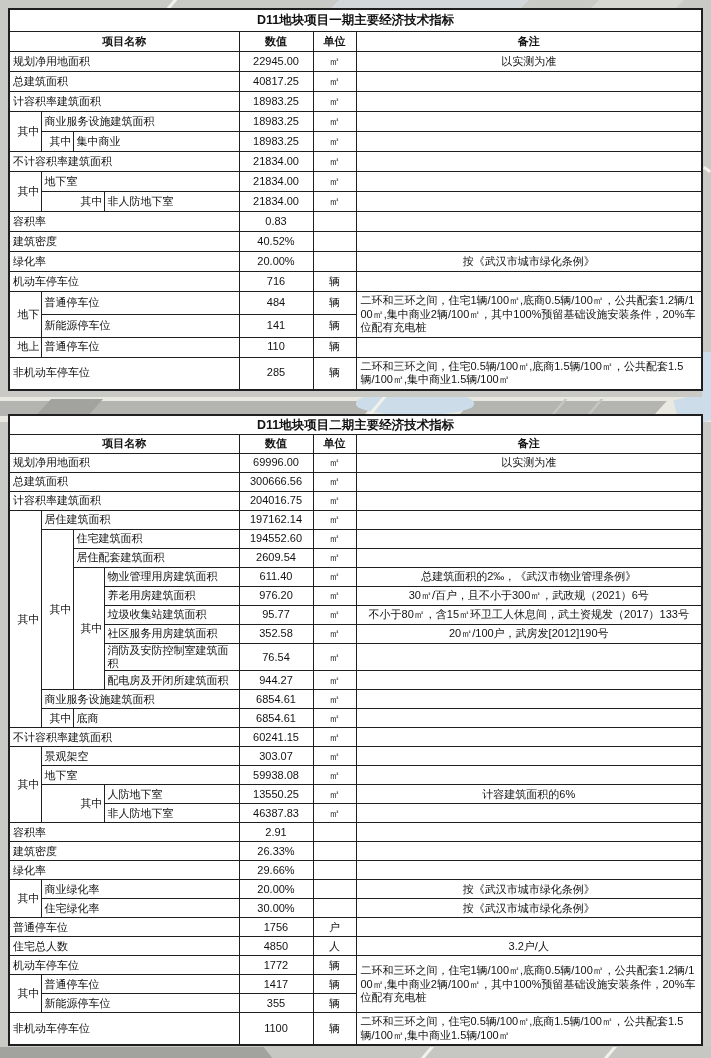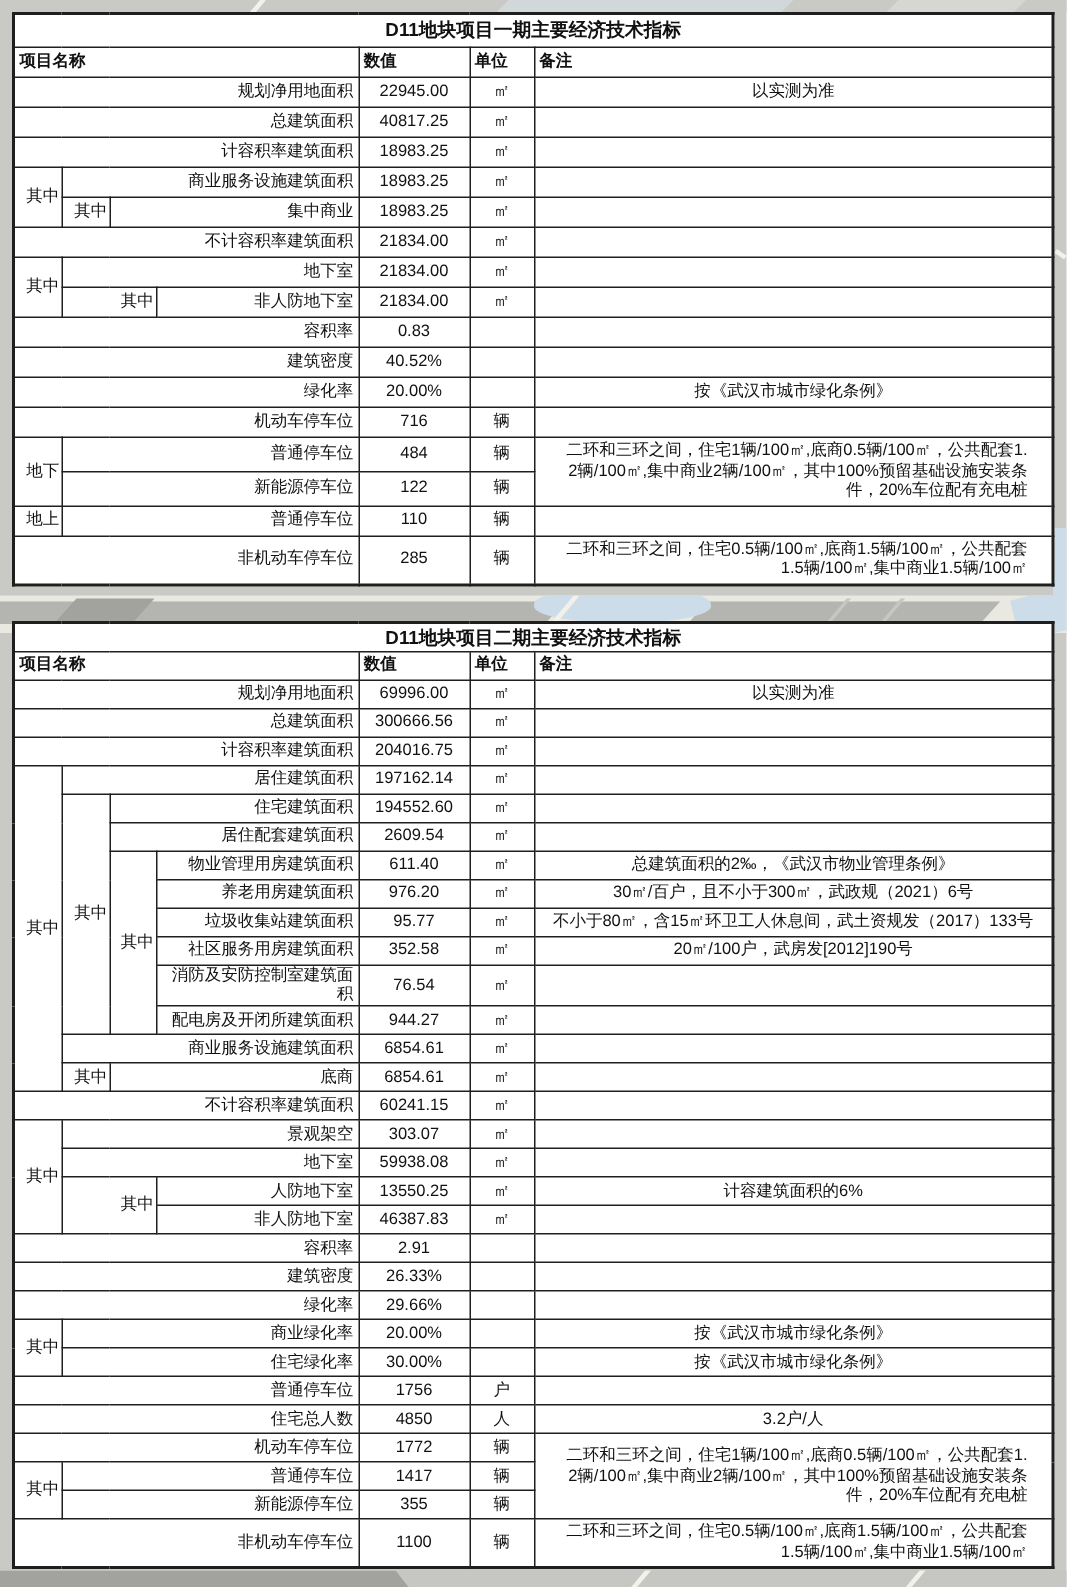--- a/index.html
+++ b/index.html
@@ -49,26 +49,26 @@
   #table2{top:414px;}
   td{
     border:1px solid var(--border);
     font-size:11px;color:var(--text);
     padding:0 3px;height:18px;line-height:1.2;
     overflow:hidden;vertical-align:middle;
     word-break:break-all;
   }
   #table1 td{height:19px;}
   .title-row td{font-weight:bold;text-align:center;font-size:12.5px;height:16px;padding:1px 16px;}
-  .head-row td{font-weight:bold;text-align:left;}
-  .head-row td.hd-name{text-align:left;}
-  td.nm{text-align:right;}
+  .head-row td{font-weight:bold;text-align:center;}
+  .head-row td.hd-name{text-align:center;}
+  td.nm{text-align:left;}
   td.md{text-align:right;padding:0 1px;}
   td.vl,td.un,td.rm{text-align:center;}
-  td.rl{text-align:right;line-height:13.5px;padding:2px 16px;}
+  td.rl{text-align:left;line-height:13.5px;padding:2px 4px;}
 </style>
 </head>
 <body>
 
 <div class="abs top-band">
   <div class="abs tb-blue"></div>
   <div class="abs tb-gray"></div>
   <div class="abs tb-slash"></div>
 </div>
 <div class="abs gap-band">
@@ -187,21 +187,21 @@
       </tr>
       <tr class="data-row">
         <td rowspan="2" class="md">地下</td>
         <td colspan="3" class="nm">普通停车位</td>
         <td class="vl">484</td>
         <td class="un">辆</td>
         <td rowspan="2" class="rl">二环和三环之间，住宅1辆/100㎡,底商0.5辆/100㎡，公共配套1.2辆/100㎡,集中商业2辆/100㎡，其中100%预留基础设施安装条件，20%车位配有充电桩</td>
       </tr>
       <tr class="data-row">
         <td colspan="3" class="nm">新能源停车位</td>
-        <td class="vl">122</td>
+        <td class="vl">141</td>
         <td class="un">辆</td>
       </tr>
       <tr class="data-row">
         <td class="md">地上</td>
         <td colspan="3" class="nm">普通停车位</td>
         <td class="vl">110</td>
         <td class="un">辆</td>
         <td class="rm"></td>
       </tr>
       <tr class="data-row">

